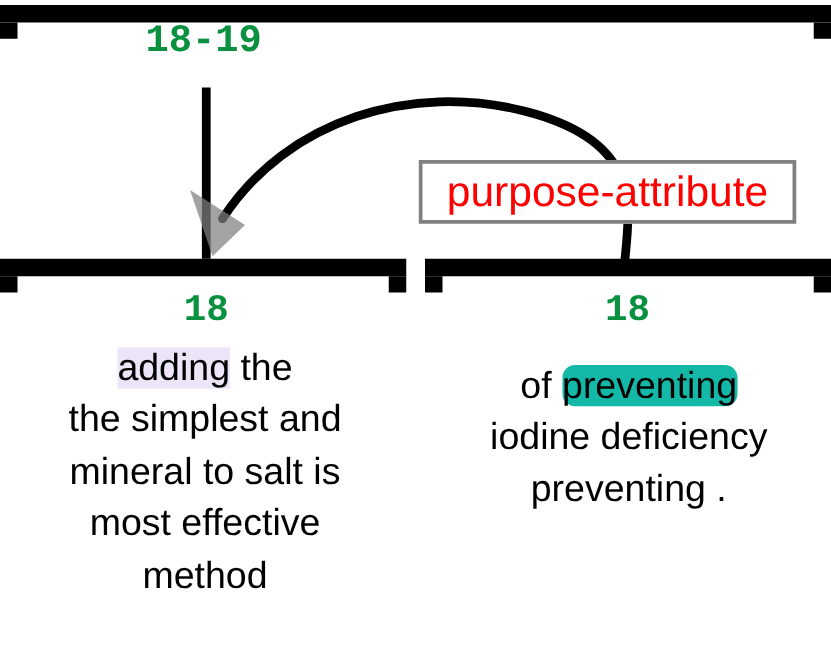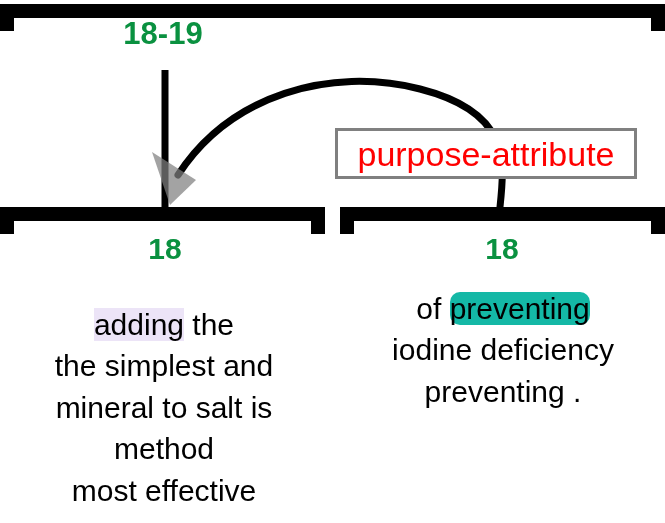--- a/index.html
+++ b/index.html
@@ -31,21 +31,21 @@
 
   
   .span-label {
     position: absolute;
     color: #0a9140;
     font-weight: bold;
     font-size: 30px;
     line-height: 1;
     text-align: center;
     white-space: nowrap;
-    font-family: Liberation Sans, sans-serif;
+    font-family: Liberation Mono, monospace;
   }
   .span-label.root {
     font-size: 31px;
   }
 
   
   .rel-box {
     position: absolute;
     box-sizing: border-box;
     background: #ffffff;
@@ -120,26 +120,26 @@
   <div class="tick" style="left:311px; top:221px; width:14px; height:13px;"></div>
 
   <div class="bracket" style="left:340px; top:207px; width:325px; height:14px;"></div>
   <div class="tick" style="left:340px; top:221px; width:14px; height:13px;"></div>
   <div class="tick" style="left:651px; top:221px; width:14px; height:13px;"></div>
 
   <div class="span-label" style="left:115px; top:234px; width:100px;text-align:center;">18</div>
 
   <div class="span-label" style="left:452px; top:234px; width:100px;">18</div>
 
-  <div class="leaf-text" style="left:8px; top:304px; width:312px;text-align:center;">
+  <div class="leaf-text" style="left:8px; top:274px; width:312px;text-align:center;">
     <div><span class="hl-lavender">adding</span><span> the</span></div>
     <div>the simplest and</div>
     <div>mineral to salt is</div>
+    <div>most effective</div>
     <div>method</div>
-    <div>most effective</div>
   </div>
 
   <div class="leaf-text" style="left:344px; top:288px; width:318px;">
     <div><span>of </span><span class="hl-mint">preventing</span></div>
     <div>iodine deficiency</div>
     <div>preventing .</div>
   </div>
 
 </div>
 

